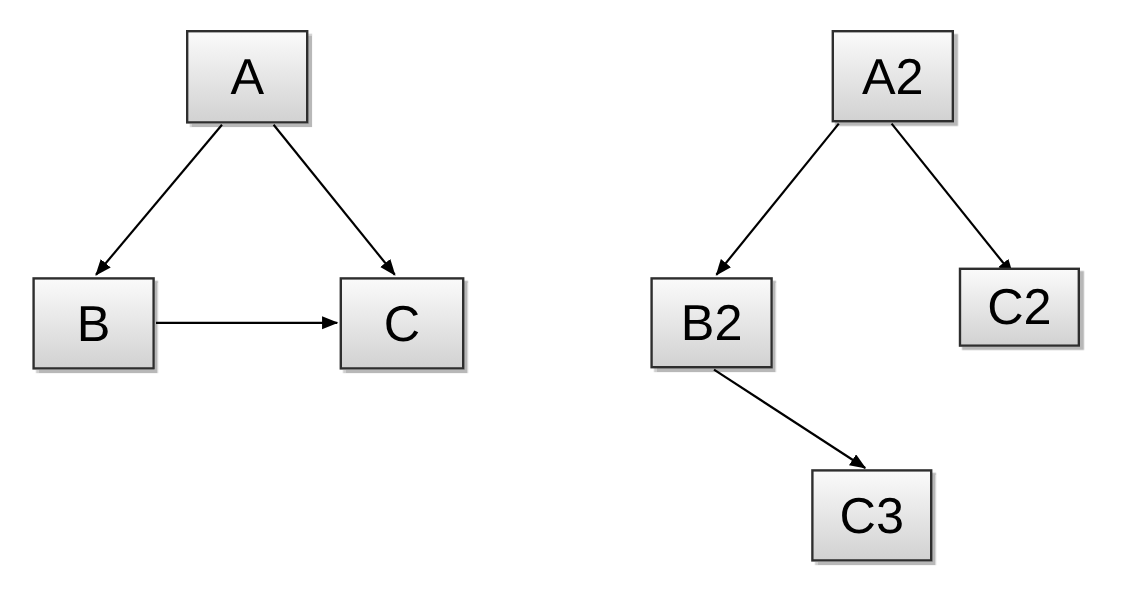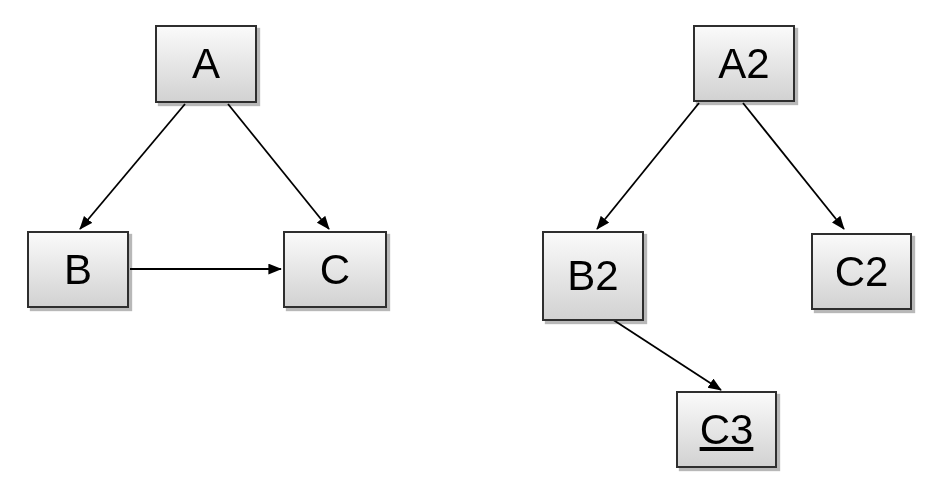--- a/index.html
+++ b/index.html
@@ -60,16 +60,16 @@
         <line class="edge" x1="699" y1="103" x2="597" y2="229" marker-end="url(#arrowhead)"></line>
         <line class="edge" x1="743" y1="103" x2="844" y2="229" marker-end="url(#arrowhead)"></line>
         <line class="edge" x1="595" y1="308" x2="721" y2="390" marker-end="url(#arrowhead)"></line>
       </g>
   </svg>
 
 <div class="node" style="left: 155px; top: 25px; width: 102px; height: 78px;">A</div>
     <div class="node" style="left: 27px; top: 231px; width: 102px; height: 77px;">B</div>
     <div class="node" style="left: 283px; top: 231px; width: 104px; height: 77px;">C</div>
     <div class="node" style="left: 670px; top: 25px; width: 102px; height: 77px; margin-left: 23px;">A2</div>
-    <div class="node" style="left: 542px; top: 231px; width: 102px; height: 90px;">B2</div>
-    <div class="node" style="left: 799px; top: 233px; width: 101px; height: 77px; margin-left: 12px;">C2</div>
-    <div class="node" style="left: 676px; top: 391px; width: 101px; height: 77px; text-decoration: underline;">C3</div>
+    <div class="node" style="left: 542px; top: 231px; width: 102px; height: 76px;">B2</div>
+    <div class="node" style="left: 799px; top: 223px; width: 101px; height: 66px;">C2</div>
+    <div class="node" style="left: 676px; top: 391px; width: 101px; height: 77px;">C3</div>
   </div>
 
 </body></html>

